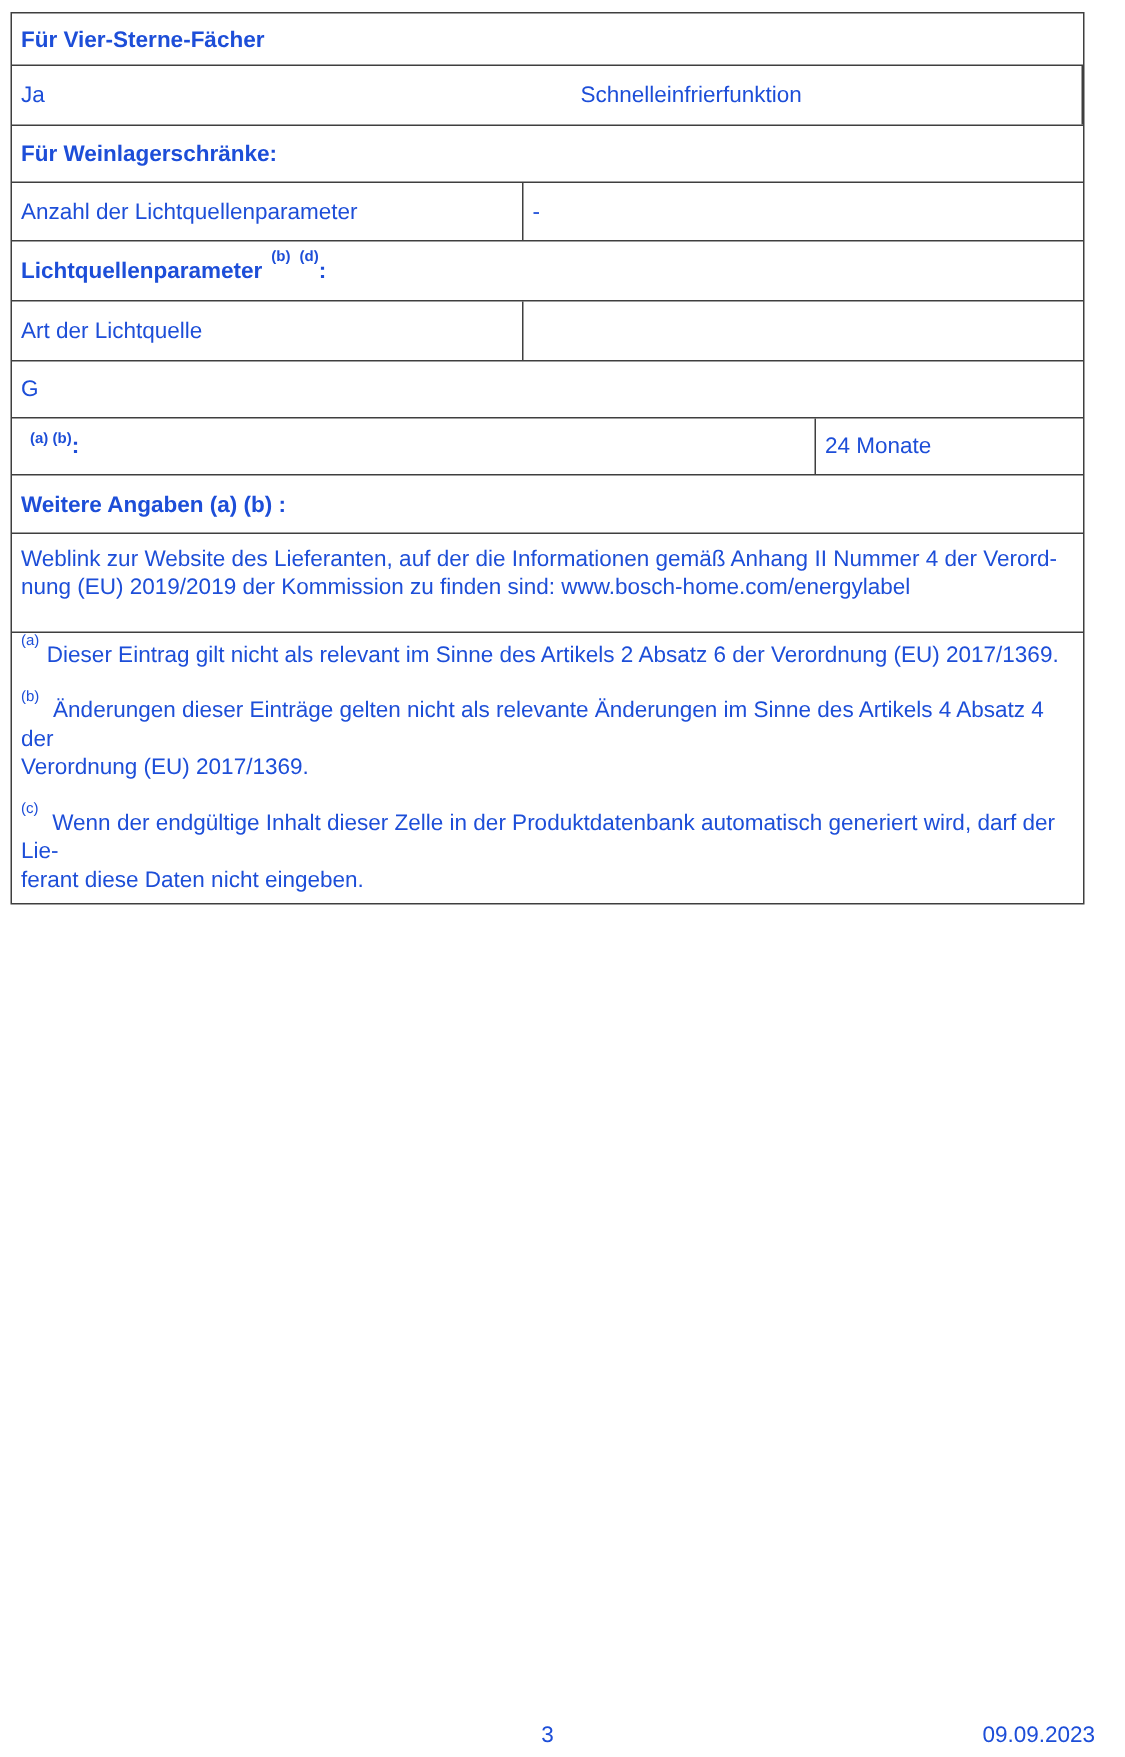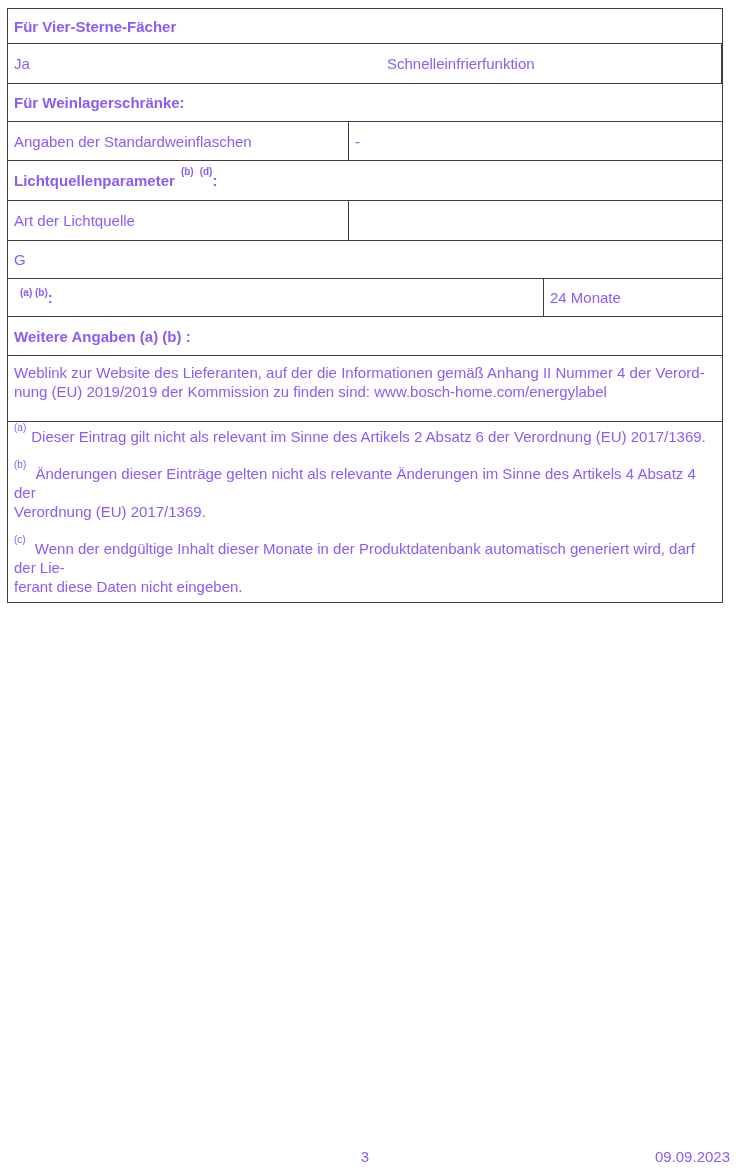--- a/index.html
+++ b/index.html
@@ -1,18 +1,18 @@
 <!DOCTYPE html>
 <html><head>
 <meta charset="utf-8">
 <style>
   html,body{margin:0;padding:0;background:#ffffff;}
   .page{
     position:relative;width:750px;height:1171px;background:#ffffff;
-    font-family:"Liberation Sans",sans-serif;color:#8b5cf6;font-size:15px;
+    font-family:"Liberation Sans",sans-serif;color:#1d4ed8;font-size:15px;
     overflow:hidden;
     text-decoration:underline;
   }
   .datasheet{
     position:absolute;left:7px;top:8px;width:716px;box-sizing:border-box;
     border:1px solid #3f3f3f;background:#ffffff;
   }
   .row{
     box-sizing:border-box;display:flex;align-items:center;
     border-bottom:1px solid #3f3f3f;
@@ -53,21 +53,21 @@
     <div class="row h40">
       <div class="cell val">Ja</div>
       <div class="cell key">Schnelleinfrierfunktion</div>
     </div>
 
     <div class="row section h38">
       <span>Für Weinlagerschränke:</span>
     </div>
 
     <div class="row h39">
-      <div class="cell key">Angaben der Standardweinflaschen</div>
+      <div class="cell key">Anzahl der Lichtquellenparameter</div>
       <div class="cell val">-</div>
     </div>
 
     <div class="row section h40">
       <span><span>Lichtquellenparameter</span><sup class="mark">(b)</sup><sup class="mark">(d)</sup><span>:</span></span>
     </div>
 
     <div class="row h40">
       <div class="cell key">Art der Lichtquelle</div>
     </div>
@@ -90,21 +90,21 @@
 
     <div class="row textrow h66">
       <span class="prewrap">Weblink zur Website des Lieferanten, auf der die Informationen gemäß Anhang II Nummer 4 der Verord-
 nung (EU) 2019/2019 der Kommission zu finden sind: </span><span>www.bosch-home.com/energylabel</span>
     </div>
 
     <div class="row fnrow">
       <p class="fn"><sup class="fnmark">(a)</sup><span class="prewrap">Dieser Eintrag gilt nicht als relevant im Sinne des Artikels 2 Absatz 6 der Verordnung (EU) 2017/1369.</span></p>
       <p class="fn"><sup class="fnmark">(b)</sup><span class="prewrap"> Änderungen dieser Einträge gelten nicht als relevante Änderungen im Sinne des Artikels 4 Absatz 4 der
 Verordnung (EU) 2017/1369.</span></p>
-      <p class="fn"><sup class="fnmark">(c)</sup><span class="prewrap"> Wenn der endgültige Inhalt dieser Monate in der Produktdatenbank automatisch generiert wird, darf der Lie-
+      <p class="fn"><sup class="fnmark">(c)</sup><span class="prewrap"> Wenn der endgültige Inhalt dieser Zelle in der Produktdatenbank automatisch generiert wird, darf der Lie-
 ferant diese Daten nicht eingeben.</span></p>
     </div>
 
   </div>
 
   <div class="footer">
     <span class="pagenum">3</span>
     <span class="datefield">09.09.2023</span>
   </div>
 

